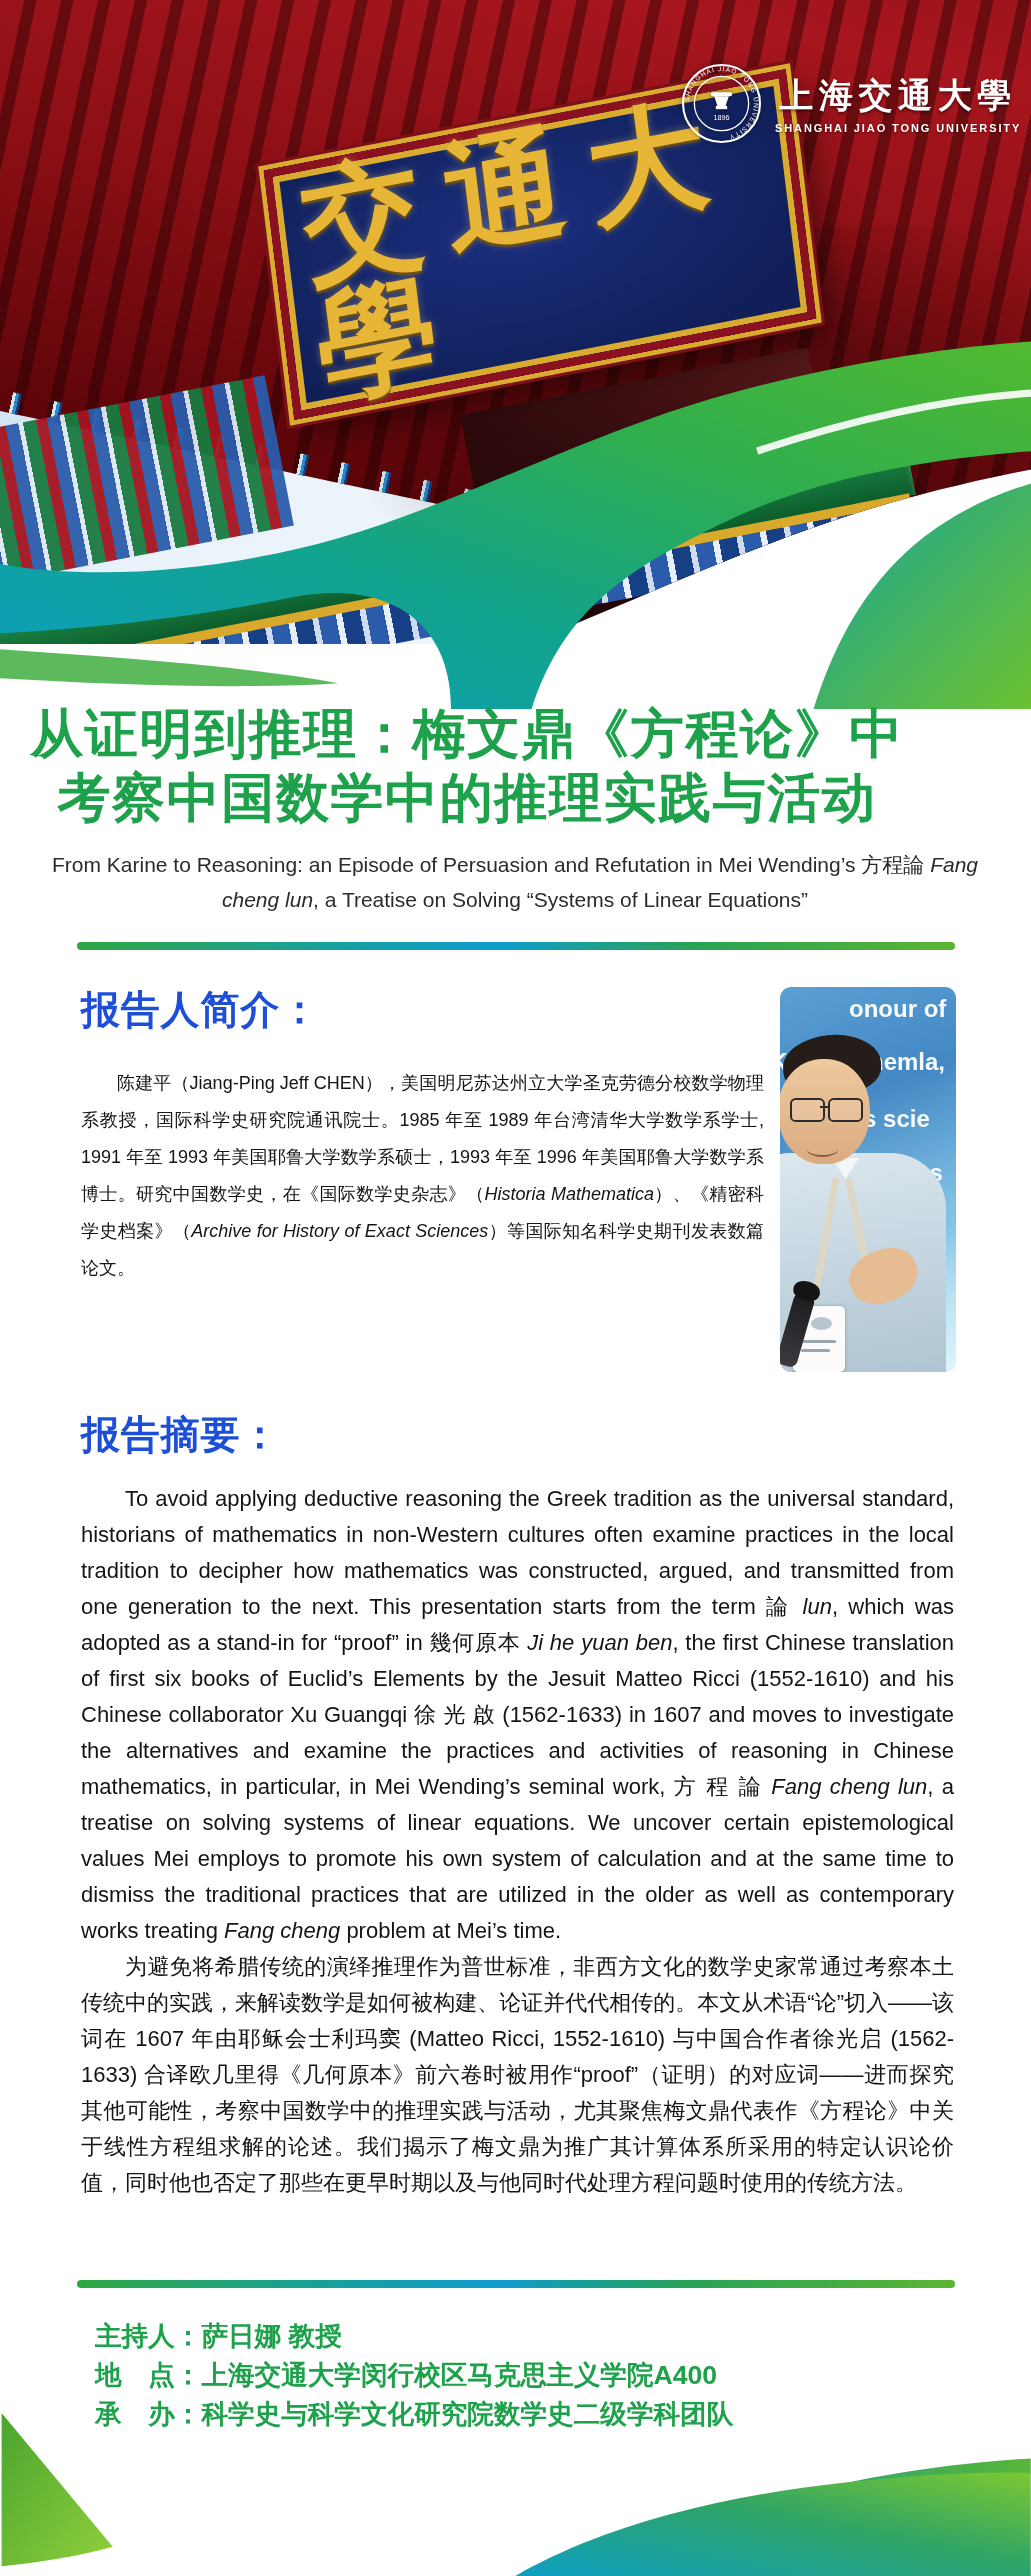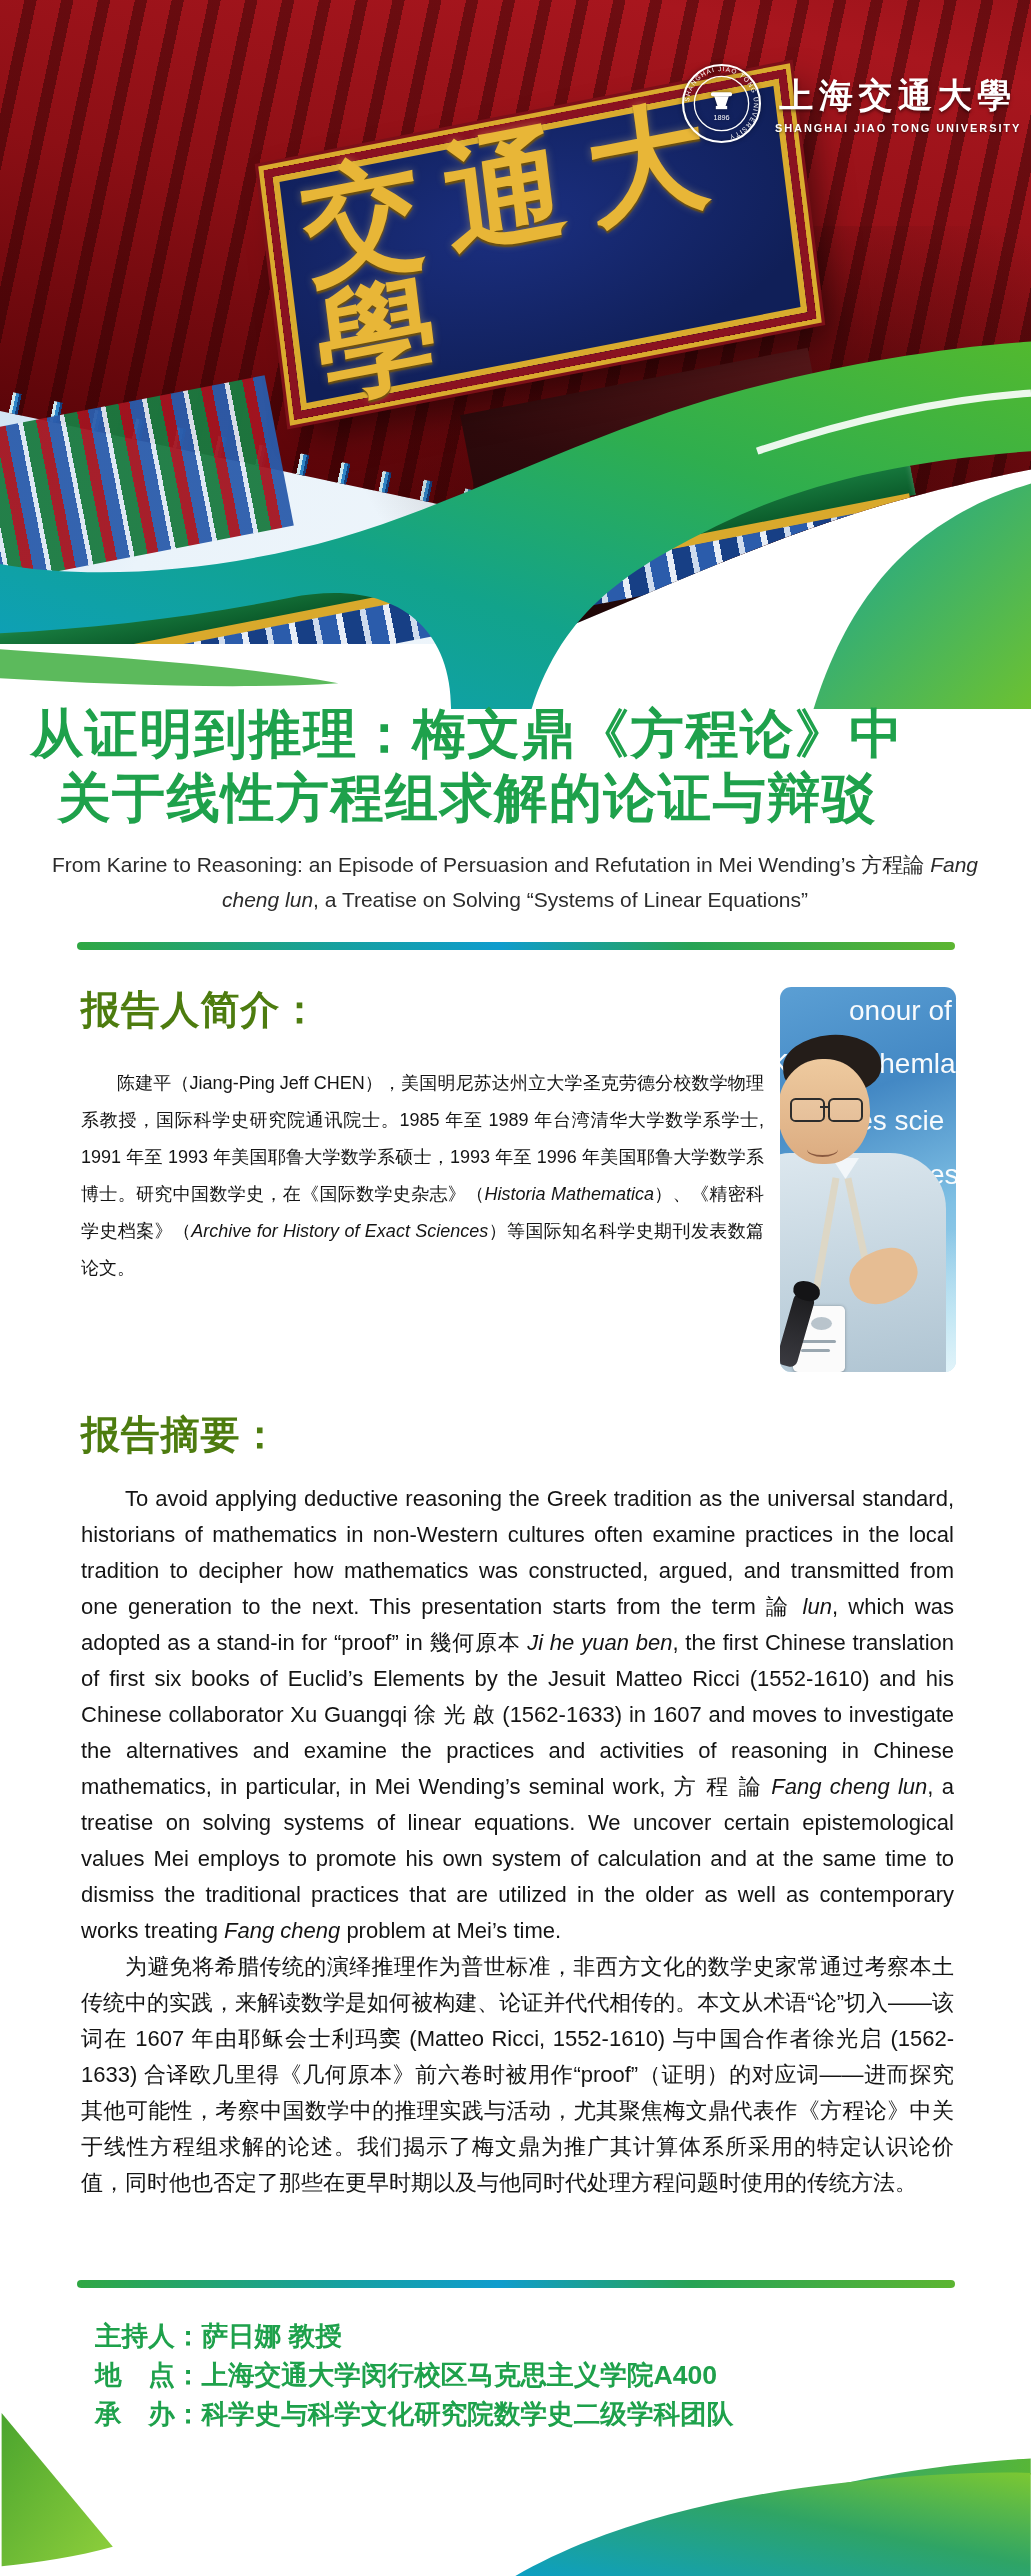--- a/index.html
+++ b/index.html
@@ -57,33 +57,33 @@
   .title-zh{position:absolute;left:0;top:702px;width:934px;text-align:center;color:#1ea14b;
         font-size:53px;line-height:64px;font-weight:900;letter-spacing:1.6px;}
   .title-en{position:absolute;left:48px;top:847px;width:934px;text-align:center;color:#2b2b2b;
         font-size:21px;line-height:35px;font-weight:400;}
 
   .divider{position:absolute;left:77px;width:878px;height:8px;border-radius:4px;
         background:linear-gradient(90deg,#2fa743 0%,#16a0a0 30%,#0f9ccd 48%,#27a355 70%,#5cb531 100%);}
   .divider-1{top:942px;} .divider-2{top:2280px;}
 
   
-  .sec-heading{position:absolute;left:81px;color:#4d7c0f;font-size:39px;font-weight:900;letter-spacing:0.8px;}
+  .sec-heading{position:absolute;left:81px;color:#1d4ed8;font-size:39px;font-weight:900;letter-spacing:0.8px;}
   .h-speaker{top:983px;} .h-abstract{top:1408px;}
 
   .bio{position:absolute;left:81px;top:1065px;width:683px;font-size:18px;line-height:37px;color:#141414;
         text-align:justify;}
   .bio p,.abstract p{margin:0;text-indent:2em;}
   .abstract{position:absolute;left:81px;top:1481px;width:873px;font-size:22px;line-height:36px;color:#141414;
         text-align:justify;}
 
   
   .card{position:absolute;left:780px;top:987px;width:176px;height:385px;border-radius:11.3px;overflow:hidden;
         background:linear-gradient(160deg,#5b9fd4 0%,#4388c4 30%,#7fc0e4 62%,#b8e0f0 100%);}
-  .card .bgline{position:absolute;color:#fff;font-size:28px;font-weight:400;white-space:nowrap;opacity:.96;}
+  .card .bgline{position:absolute;color:#fff;font-size:24px;font-weight:700;white-space:nowrap;opacity:.96;}
   .bgl-0{left:69px;top:8px;} .bgl-1{left:-9.7px;top:61px;} .bgl-2{left:-13px;top:118px;} .bgl-3{left:-16px;top:172px;}
   .stage{position:absolute;left:0;top:242px;width:176px;height:143px;
         background:linear-gradient(180deg,rgba(200,235,246,.0),rgba(210,240,248,.65) 60%,rgba(235,248,252,.8));}
   .hair{position:absolute;left:3.2px;top:48px;width:98px;height:60px;border-radius:50% 50% 42% 42%;background:#241d19;transform:rotate(-4deg);}
   .face{position:absolute;left:-1.6px;top:72px;width:92px;height:105px;border-radius:48%;background:linear-gradient(#eeca a2,#dbab80);background:linear-gradient(#eeca9f,#dbab80);}
   .glass{position:absolute;top:111px;width:31px;height:20px;border:2.4px solid #2c2c2c;border-radius:5.6px;background:rgba(255,255,255,.12);}
   .glass-l{left:9.7px;} .glass-r{left:48px;}
   .bridge{position:absolute;left:40px;top:119px;width:8px;height:2.4px;background:#2c2c2c;}
   .smile{position:absolute;left:27px;top:155px;width:31px;height:13px;border-bottom:2.4px solid #8a5a40;border-radius:50%;}
   .body{position:absolute;left:-27px;top:166px;width:193px;height:222px;border-radius:37px 56px 0 0;
@@ -173,21 +173,21 @@
            L1280,560 C1120,572 1000,600 900,648 C780,706 700,756 660,880 L560,880
            C560,770 480,718 360,742 C240,766 120,780 0,786 Z"></path>
       <path fill="url(#gRight)" d="M1280,600 C1150,640 1060,720 1010,880 L1280,880 Z"></path>
       <path fill="none" stroke="#ffffff" stroke-width="9" opacity="0.9" d="M940,560 C1060,520 1170,495 1280,488"></path>
       <path fill="#3fae3f" opacity="0.85" d="M0,806 C140,816 280,824 420,848 C300,856 140,850 0,842 Z"></path>
     </svg>
   </div>
 
   <div class="title-zh">
     <div>从证明到推理：梅文鼎《方程论》中</div>
-    <div>关于线性方程组求解的论证与辩驳</div>
+    <div>考察中国数学中的推理实践与活动</div>
   </div>
   <div class="title-en"><span>From Karine to Reasoning: an Episode of Persuasion and Refutation in Mei Wending’s 方程論 </span><span class="it">Fang cheng lun</span><span>, a Treatise on Solving “Systems of Linear Equations”</span></div>
 
   <div class="divider divider-1"></div>
 
   <div class="sec-heading h-speaker">报告人简介：</div>
   <div class="bio">
     <p><span>陈建平（Jiang-Ping Jeff CHEN），美国明尼苏达州立大学圣克劳德分校数学物理系教授，国际科学史研究院通讯院士。1985 年至 1989 年台湾清华大学数学系学士, 1991 年至 1993 年美国耶鲁大学数学系硕士，1993 年至 1996 年美国耶鲁大学数学系博士。研究中国数学史，在《国际数学史杂志》（</span><span class="it">Historia Mathematica</span><span>）、《精密科学史档案》（</span><span class="it">Archive for History of Exact Sciences</span><span>）等国际知名科学史期刊发表数篇论文。</span></p>
   </div>
 

